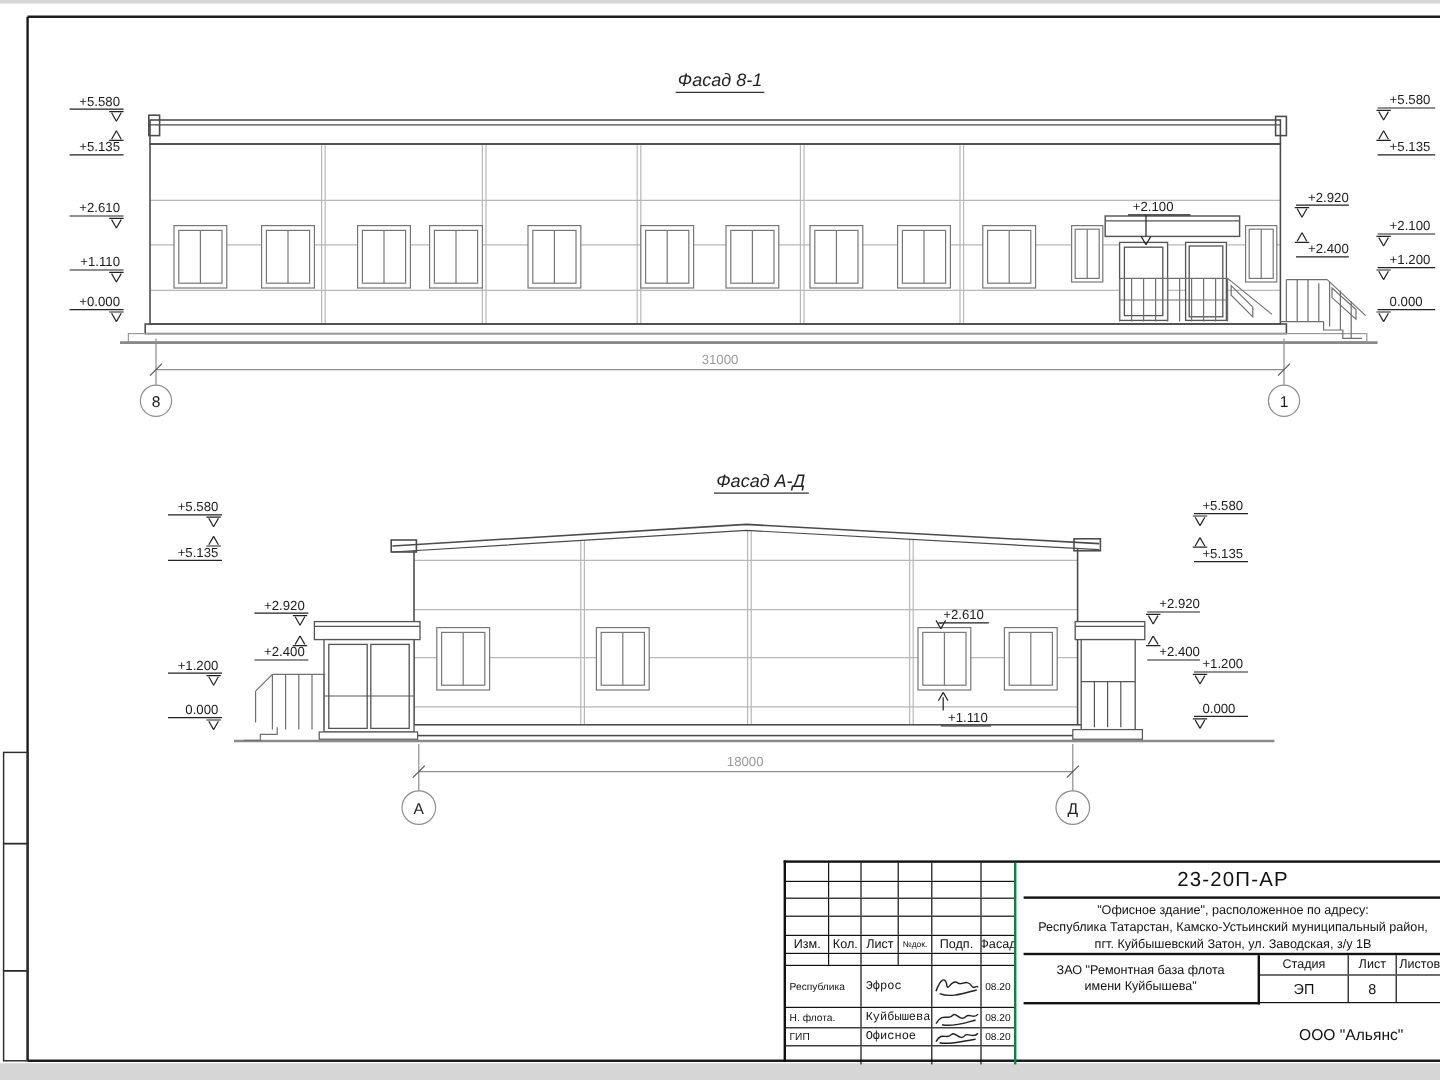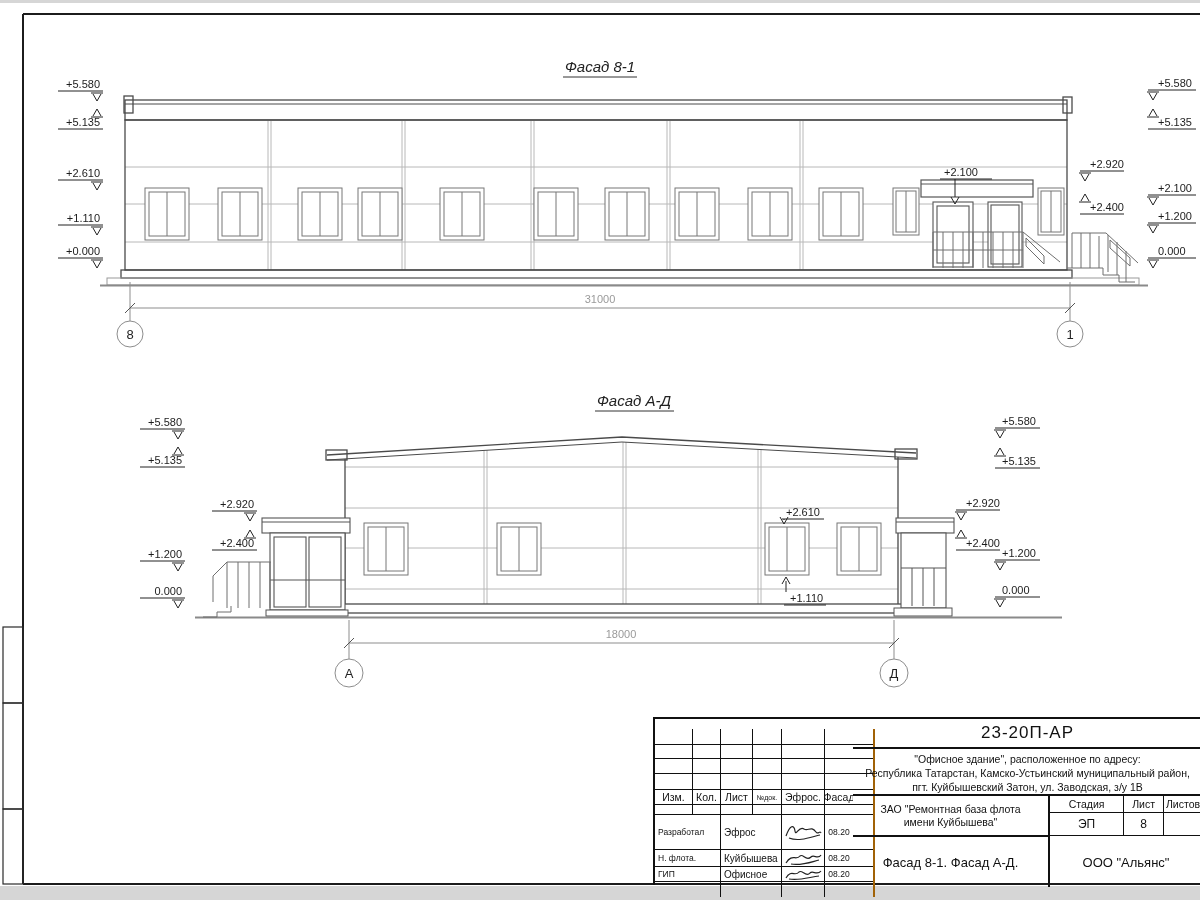--- a/index.html
+++ b/index.html
@@ -9,33 +9,33 @@
   svg text{font-family:"Liberation Sans",sans-serif;}
   .lvl{font-size:11px;fill:#1c1c1c;}
   .dimtxt{font-size:11px;fill:#9a9a9a;}
   .axis{font-size:13px;fill:#222;}
   .ftitle{font-size:15px;font-style:italic;fill:#222;}
   
   .tb{position:absolute;left:653px;top:717px;width:547px;height:168px;
       border-top:2px solid #111;border-left:2px solid #111;box-sizing:border-box;
       color:#111;}
   .tb *{box-sizing:border-box;}
-  .tb-left{position:absolute;left:0;top:10px;width:220px;height:168px;border-right:2px solid #a16207;}
+  .tb-left{position:absolute;left:0;top:0;width:192px;height:168px;border-right:2px solid #15803d;}
   .tbrow{display:flex;border-bottom:1px solid #111;}
   .tbrow>span{display:flex;align-items:center;justify-content:center;
       border-right:1px solid #111;overflow:hidden;white-space:nowrap;}
   .tbrow>span:last-child{border-right:none;}
   .c1{width:38px}.c2{width:28px}.c3{width:32px}.c4{width:29px}.c5{width:43px}.c6{width:28px}
   .r1{width:66px;justify-content:flex-start !important;padding-left:3px;}
   .r2{width:61px;justify-content:flex-start !important;padding-left:3px;}
   .r3{width:43px}.r4{width:28px}
   .hdr span{font-size:10.5px;}
   .hdr .c4{font-size:7px;}
   .data .r1{font-size:8.5px;}
-  .data .r2{font-size:10px;}
+  .data .r2{font-size:10px;font-family:Liberation Mono, monospace;}
   .data .r4{font-size:8.5px;}
   .tb-right{position:absolute;left:198px;top:0;width:349px;height:168px;}
   .tb-docnum{position:absolute;left:0;top:0;width:349px;height:30px;border-bottom:2px solid #111;
       display:flex;align-items:center;justify-content:center;font-size:17px;letter-spacing:1px;}
   .tb-address{position:absolute;left:0;top:30px;width:349px;height:47px;border-bottom:2px solid #111;
       text-align:center;font-size:10.5px;line-height:14px;padding-top:3px;white-space:nowrap;}
   .tb-client{position:absolute;left:0;top:77px;width:197px;height:41px;
       border-right:2px solid #111;border-bottom:2px solid #111;
       display:flex;flex-direction:column;align-items:center;justify-content:center;
       font-size:10.5px;line-height:13px;text-align:center;}
@@ -331,33 +331,33 @@
         <span class="c3"></span>
         <span class="c4"></span>
         <span class="c5"></span>
         <span class="c6"></span>
       </div>
     <div class="tbrow hdr" style="height:15px">
       <span class="c1">Изм.</span>
       <span class="c2">Кол.</span>
       <span class="c3">Лист</span>
       <span class="c4">№док.</span>
-      <span class="c5">Эфрос.</span>
+      <span class="c5">Подп.</span>
       <span class="c6">Фасад</span>
     </div>
     <div class="tbrow" style="height:10px">
         <span class="c1"></span>
         <span class="c2"></span>
         <span class="c3"></span>
         <span class="c4"></span>
         <span class="c5"></span>
         <span class="c6"></span>
       </div>
     <div class="tbrow data" style="height:35px">
-      <span class="r1">Разработал</span>
+      <span class="r1">Республика</span>
       <span class="r2">Эфрос</span>
       <span class="r3">
         <svg class="sig" width="40" height="22" viewBox="0 0 40 22">
             <path d="M3,15 C7,4 11,3 12,10 C13,16 16,4 21,8 C25,11 28,4 33,11 C35,14 37,9 38,12 M6,17 C16,21 28,16 37,14" stroke="#222" stroke-width="1.2" fill="none"></path>
           </svg>
       </span>
       <span class="r4">08.20</span>
     </div>
     <div class="tbrow data" style="height:17px">
       <span class="r1">Н. флота.</span>
@@ -391,21 +391,20 @@
     <div class="tb-docnum">23-20П-АР</div>
     <div class="tb-address">
       <div>"Офисное здание", расположенное по адресу:</div>
       <div>Республика Татарстан, Камско-Устьинский муниципальный район,</div>
       <div>пгт. Куйбышевский Затон, ул. Заводская, з/у 1В</div>
     </div>
     <div class="tb-client">
       <div>ЗАО "Ремонтная база флота</div>
       <div>имени Куйбышева"</div>
     </div>
-    <div class="tb-drawtitle">Фасад 8-1. Фасад А-Д.</div>
     <div class="tb-stamp">
       <div class="srow sh">
         <span class="s1">Стадия</span>
         <span class="s2">Лист</span>
         <span class="s3">Листов</span>
       </div>
       <div class="srow sv">
         <span class="s1">ЭП</span>
         <span class="s2">8</span>
         <span class="s3"></span>

